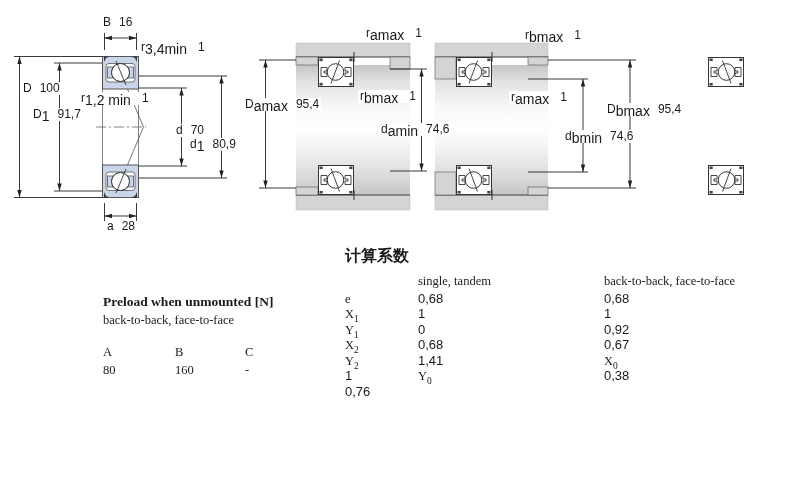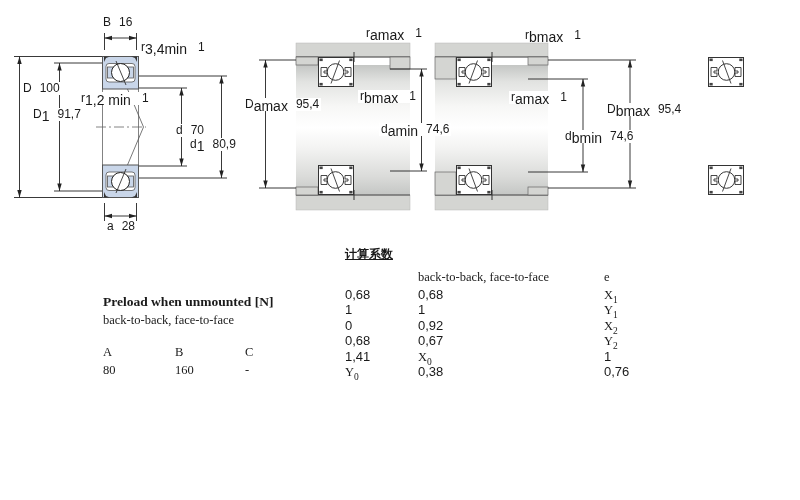--- a/index.html
+++ b/index.html
@@ -11,21 +11,21 @@
   .dim .val{margin-left:8px;}
   .dim .fn{margin-left:11px;}
   .wbg{background:#ffffff;padding:0 2px;}
   
   .preload{position:absolute;left:103px;top:246px;font-family:"Liberation Serif","DejaVu Serif",serif;}
   .pl-title{font-size:13.5px;font-weight:bold;margin-top:48px;}
   .pl-sub{font-size:12.5px;margin-top:3px;}
   .pl-grid{display:grid;grid-template-columns:72px 70px 60px;row-gap:3px;margin-top:17px;font-size:12.5px;}
   
   .factors{position:absolute;left:345px;top:246px;}
-  .f-title{font-size:12px;font-weight:bold;font-family:"DejaVu Sans","Liberation Sans",sans-serif;text-decoration:underline;}
+  .f-title{font-size:16px;font-weight:bold;font-family:"DejaVu Sans","Liberation Sans",sans-serif;}
   .f-grid{display:grid;grid-template-columns:73px 186px auto;row-gap:3.5px;margin-top:7px;align-items:baseline;}
   .f-head{font-family:"Liberation Serif","DejaVu Serif",serif;font-size:12.5px;}
   .f-lab{font-family:"Liberation Serif","DejaVu Serif",serif;font-size:12.5px;line-height:12px;}
   .f-lab sub{font-size:9.5px;line-height:0;}
   .f-val{font-size:13px;line-height:12px;}
 </style>
 </head>
 <body>
 
 <div id="stage">
@@ -264,20 +264,21 @@
       <span>80</span>
       <span>160</span>
       <span>-</span>
     </div>
   </div>
 
   <div class="factors">
     <div class="f-title">计算系数</div>
     <div class="f-grid">
       <span class="f-head"></span>
+      <span class="f-head">single, tandem</span>
       <span class="f-head">back-to-back, face-to-face</span>
 
       <span class="f-lab"><span>e</span><sub></sub></span>
       <span class="f-val">0,68</span>
       <span class="f-val">0,68</span>
 
       <span class="f-lab"><span>X</span><sub>1</sub></span>
       <span class="f-val">1</span>
       <span class="f-val">1</span>
 

